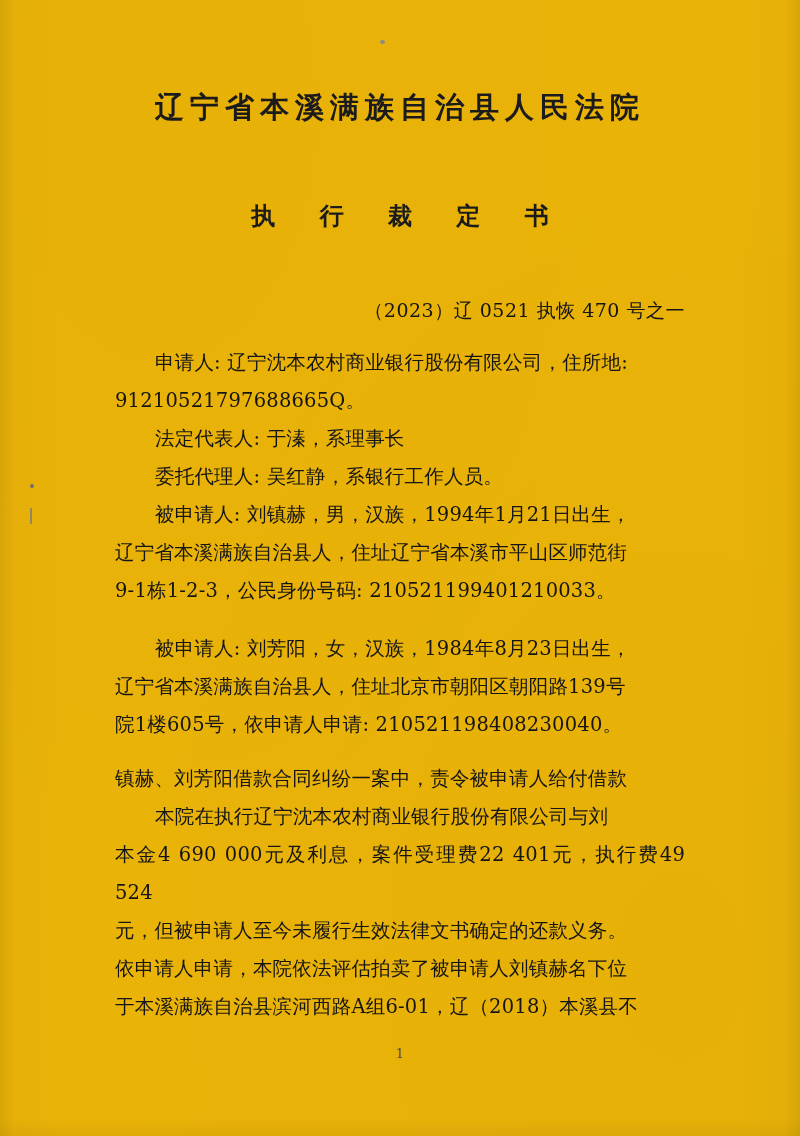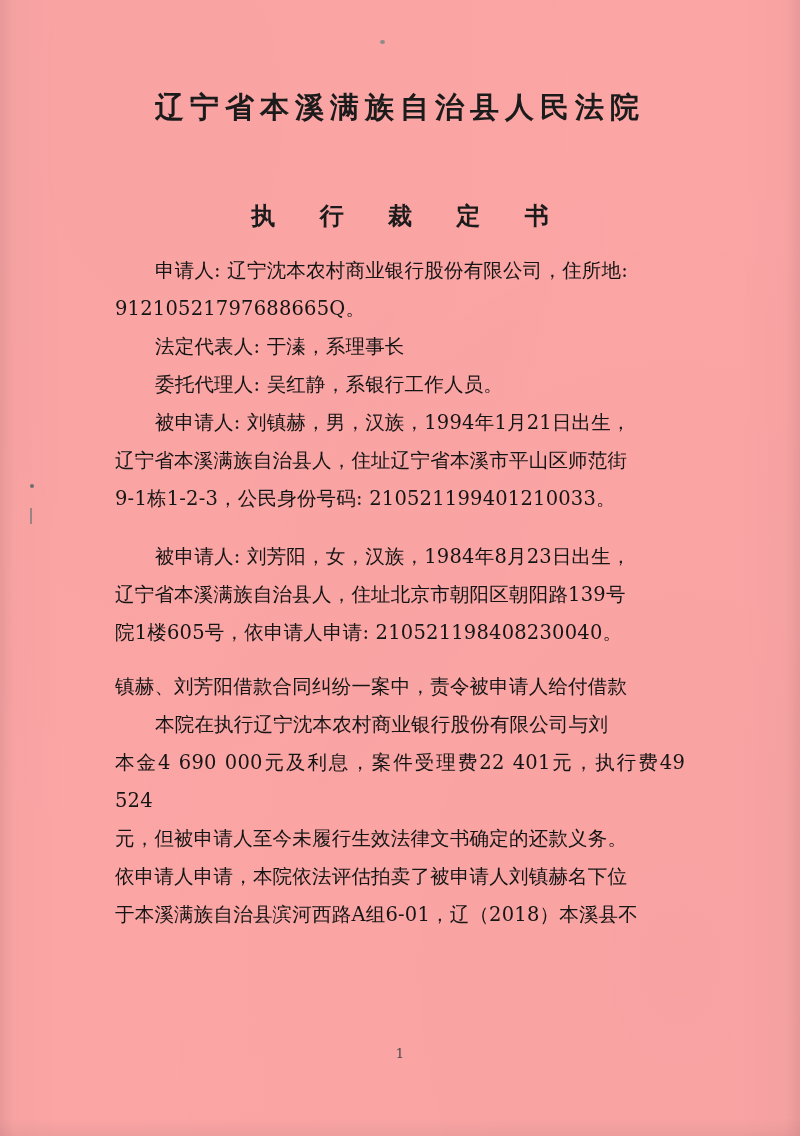--- a/index.html
+++ b/index.html
@@ -7,21 +7,21 @@
     padding: 0;
     background: #e9e9e9;
   }
   body {
     font-family: "DejaVu Serif", "Liberation Serif", serif;
   }
   .page {
     position: relative;
     width: 800px;
     height: 1136px;
-    background: #fca5a5;
+    background: #eab308;
     overflow: hidden;
     box-sizing: border-box;
   }
   
   .paper-tint {
     position: absolute;
     inset: 0;
     background:
       radial-gradient(ellipse at 20% 10%, rgba(0,0,0,0.012), rgba(0,0,0,0) 60%),
       radial-gradient(ellipse at 85% 85%, rgba(0,0,0,0.015), rgba(0,0,0,0) 65%),
@@ -148,20 +148,21 @@
   <div class="top-mark"></div>
   <div class="margin-mark-dot"></div>
   <div class="margin-mark-dash"></div>
 
   <div class="content">
 
     <div class="court-title">辽宁省本溪满族自治县人民法院</div>
 
     <div class="doc-title">执 行 裁 定 书</div>
 
+    <div class="case-number">（2023）辽 0521 执恢 470 号之一</div>
 
     <div class="para-block para-gap">
       <p class="body-line indent">申请人: 辽宁沈本农村商业银行股份有限公司，住所地:</p>
       <p class="body-line">91210521797688665Q。</p>
     </div>
 
     <div class="para-block">
       <p class="body-line indent">法定代表人: 于溱，系理事长</p>
     </div>
 

